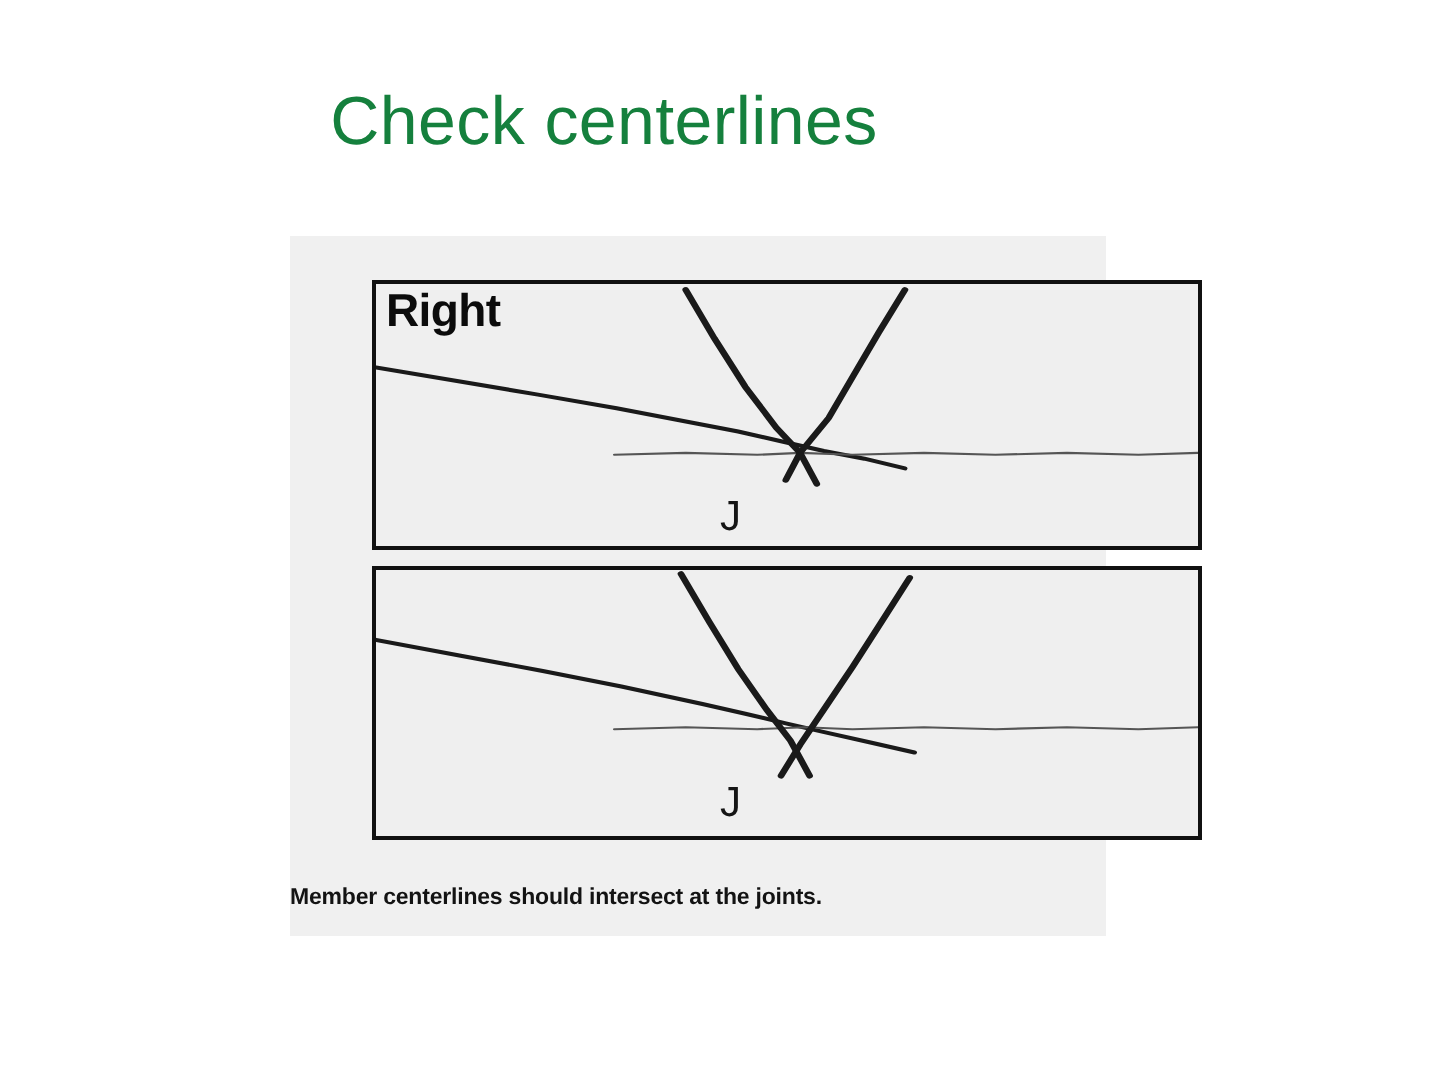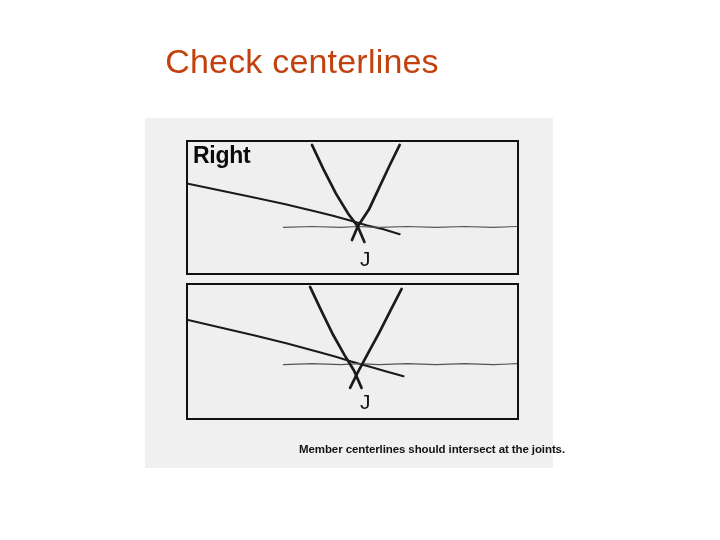--- a/index.html
+++ b/index.html
@@ -18,39 +18,39 @@
   
   .slide-title {
     position: absolute;
     left: 0;
     top: 44px;
     width: 604px;
     text-align: center;
     font-family: "Liberation Sans", sans-serif;
     font-size: 34px;
     font-weight: 400;
-    color: #c2410c;
+    color: #15803d;
     letter-spacing: 0.2px;
     line-height: 1.05;
   }
 
   
   .figure-plate {
     position: absolute;
     left: 145px;
     top: 118px;
     width: 408px;
     height: 350px;
     background: #f0f0f0;
   }
 
   .panel {
     position: absolute;
     left: 41px;
-    width: 333px;
+    width: 415px;
     border: 2px solid #111111;
     background: #efefef;
     box-sizing: border-box;
     overflow: hidden;
   }
   .panel-right  { top: 22px;  height: 135px; }
   .panel-wrong  { top: 165px; height: 137px; }
 
   .panel-label {
     position: absolute;
@@ -82,27 +82,26 @@
     width: 100%;
     height: 100%;
     display: block;
   }
 
   .caption {
     position: absolute;
     left: 0;
     top: 325px;
     width: 408px;
-    text-align: right;
+    text-align: left;
     font-family: "Liberation Sans", sans-serif;
     font-size: 11.5px;
     font-weight: 700;
     color: #131313;
     letter-spacing: -0.1px;
-    padding-left: 12px;
   }
 </style>
 </head>
 <body>
 
 <div class="slide-title">Check centerlines</div>
 
 <div class="figure-plate">
 
   <div class="panel panel-right">

